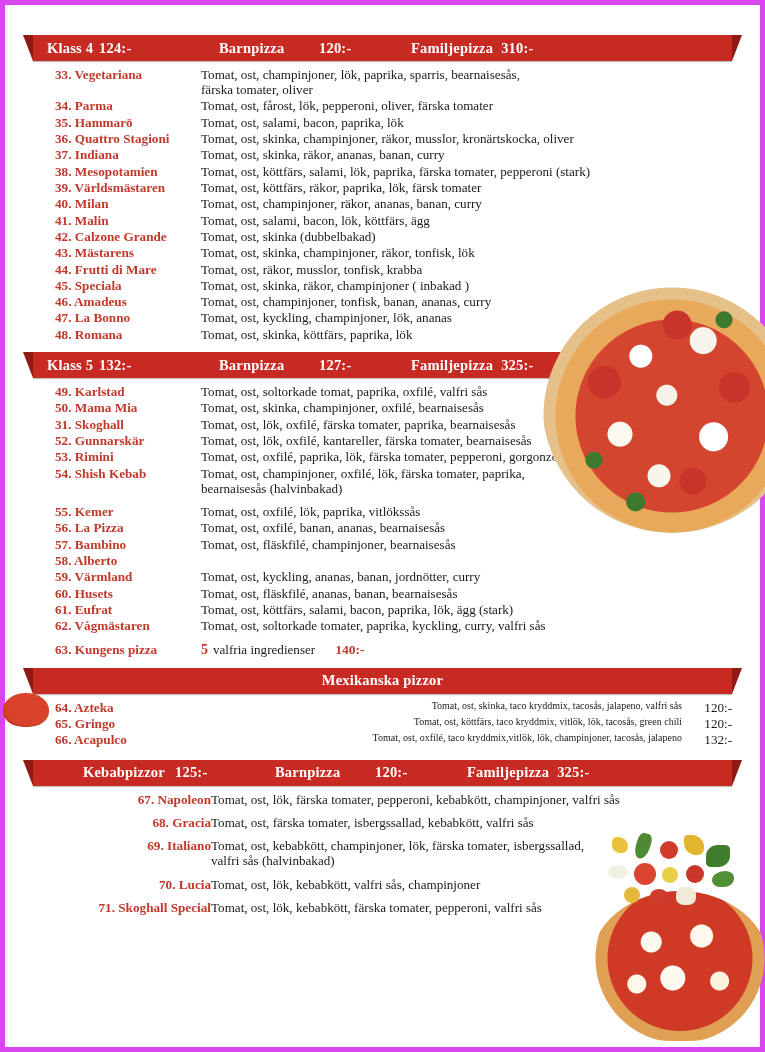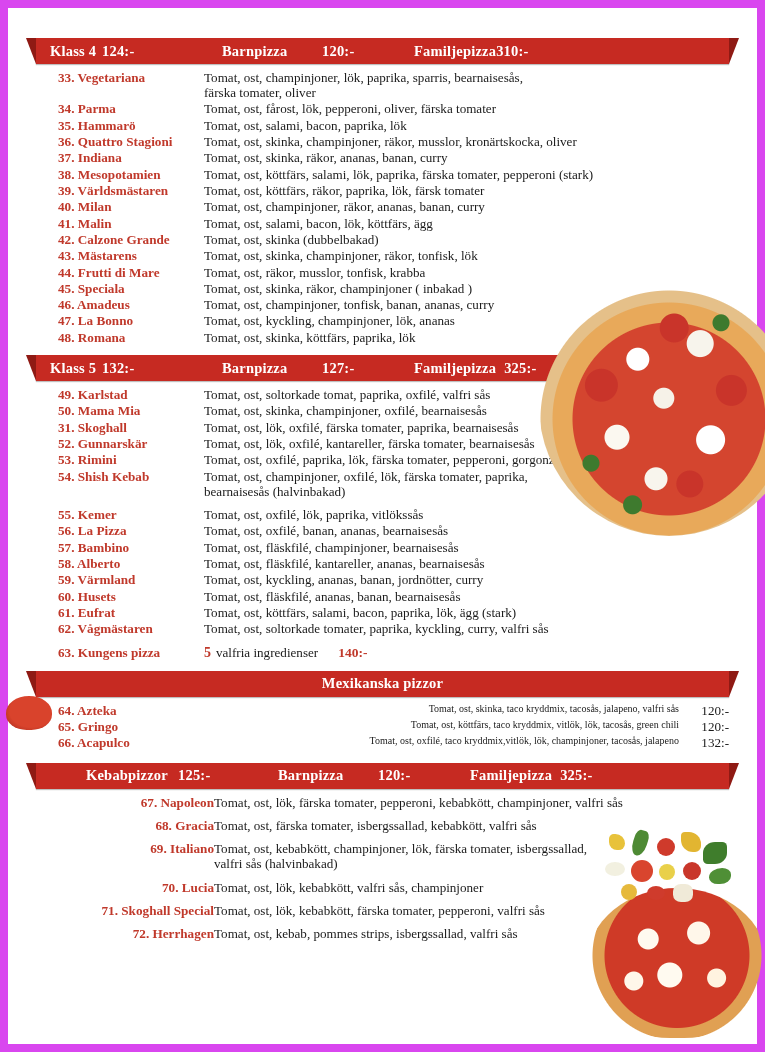--- a/index.html
+++ b/index.html
@@ -11,21 +11,21 @@
     width: 765px;
     height: 1052px;
     position: relative;
     font-family: "Liberation Serif", serif;
     color: #1a1a1a;
     overflow: hidden;
   }
   .page {
     position: absolute;
     inset: 0;
-    border: 8px solid #d946ef;
+    border: 5px solid #d946ef;
     box-sizing: border-box;
   }
   .page::before {
     content: "";
     position: absolute;
     inset: 3px;
     border: 1px solid #ffffff;
     pointer-events: none;
   }
   .content {
@@ -224,21 +224,21 @@
 
     <div class="banner">
       <span class="fold-l"></span>
       <span class="fold-r"></span>
       <div class="banner-inner">
         <span class="bn-klass">Klass 4</span>
         <span class="bn-price">124:-</span>
         <span class="bn-barn">Barnpizza</span>
         <span class="bn-barnprice">120:-</span>
         <span class="bn-fam">Familjepizza</span>
-        <span style="">310:-</span>
+        <span style="margin-left:8px">310:-</span>
       </div>
     </div>
 
     <div class="rows">
       <div class="row">
         <span class="name">33. Vegetariana</span>
         <span class="desc">
           <span>Tomat, ost, champinjoner, lök, paprika, sparris, bearnaisesås,</span>
           <span class="cont">färska tomater, oliver</span>
         </span>
@@ -354,21 +354,20 @@
       <div class="row">
         <span class="name">56. La Pizza</span>
         <span class="desc">Tomat, ost, oxfilé, banan, ananas, bearnaisesås</span>
       </div>
       <div class="row">
         <span class="name">57. Bambino</span>
         <span class="desc">Tomat, ost, fläskfilé, champinjoner, bearnaisesås</span>
       </div>
       <div class="row">
         <span class="name">58. Alberto</span>
-        <span class="desc">Tomat, ost, fläskfilé, kantareller, ananas, bearnaisesås</span>
       </div>
       <div class="row">
         <span class="name">59. Värmland</span>
         <span class="desc">Tomat, ost, kyckling, ananas, banan, jordnötter, curry</span>
       </div>
       <div class="row">
         <span class="name">60. Husets</span>
         <span class="desc">Tomat, ost, fläskfilé, ananas, banan, bearnaisesås</span>
       </div>
       <div class="row">
@@ -449,24 +448,20 @@
       <div class="row">
         <span class="name">70. Lucia</span>
         <span class="desc">Tomat, ost, lök, kebabkött, valfri sås, champinjoner</span>
       </div>
       <div class="gap"></div>
       <div class="row">
         <span class="name">71. Skoghall Special</span>
         <span class="desc">Tomat, ost, lök, kebabkött, färska tomater, pepperoni, valfri sås</span>
       </div>
       <div class="gap"></div>
-      <div class="row">
-        <span class="name">72. Herrhagen</span>
-        <span class="desc">Tomat, ost, kebab, pommes strips, isbergssallad, valfri sås</span>
-      </div>
     </div>
 
   </div>
 
   <div class="pizza-top"></div>
   <div class="tomato-left"></div>
   <div class="veg-cluster">
     <i style="left:10px;top:6px;width:16px;height:16px;background:#e8c23a;border-radius:30% 60% 40% 50%;"></i>
     <i style="left:34px;top:2px;width:14px;height:26px;background:#4e8a34;border-radius:40% 40% 60% 60%;transform:rotate(18deg);"></i>
     <i style="left:58px;top:10px;width:18px;height:18px;background:#cf3a2b;"></i>

